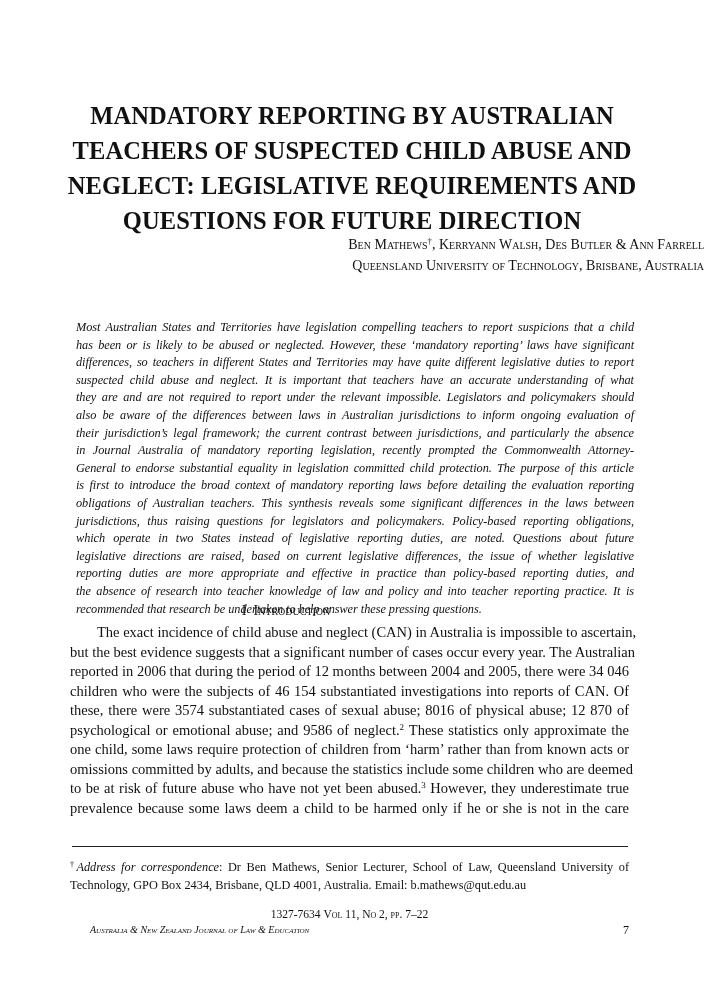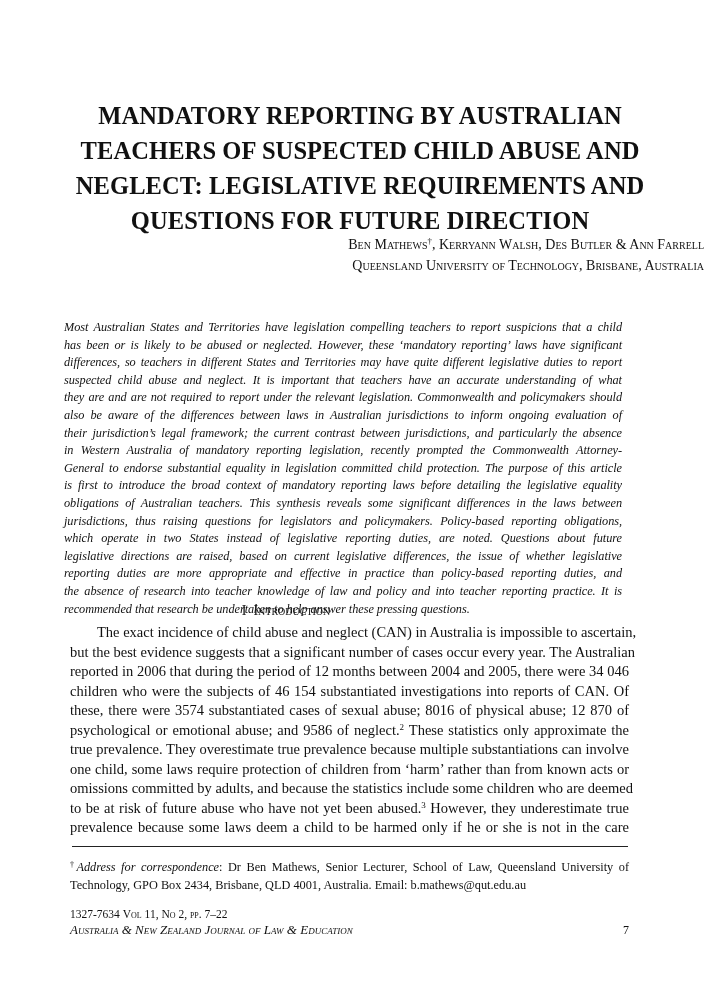--- a/index.html
+++ b/index.html
@@ -1,34 +1,34 @@
 <!DOCTYPE html>
 <html><head>
 <meta charset="utf-8">
 <style>
   html, body { margin: 0; padding: 0; background: #ffffff; }
   body { width: 704px; height: 1003px; position: relative; overflow: hidden; color: #111; font-family: "Liberation Serif", serif; }
   .page { position: absolute; left: 0; top: 0; width: 704px; height: 1003px; }
 
   .title {
-    position: absolute; left: 48px; width: 624px; top: 98px;
+    position: absolute; left: 40px; width: 624px; top: 98px;
     text-align: center; font-weight: bold; font-size: 24.5px; line-height: 35px;
     letter-spacing: 0.1px; color: #111;
   }
   .title div { white-space: nowrap; }
 
   .authors {
     position: absolute; left: 0; width: 704px; top: 231px;
     text-align: right; font-size: 14px; line-height: 21px; font-variant: small-caps;
   }
   .authors div { white-space: nowrap; }
   .authors sup { font-size: 9px; vertical-align: 5px; font-variant: normal; }
 
   .abstract {
-    position: absolute; left: 64px; width: 558px; top: 319px;
+    position: absolute; left: 76px; width: 558px; top: 319px;
     font-style: italic; font-size: 12.3px; line-height: 17.6px;
     text-align: justify; letter-spacing: -0.05px;
   }
   .abstract div { text-align: justify; text-align-last: justify; white-space: nowrap; height: 17.6px; }
   .abstract div.last { text-align-last: left; }
 
   .section-heading {
     position: absolute; left: 0; width: 572px; top: 601px;
     text-align: center; font-size: 14px; line-height: 20px;
   }
@@ -50,23 +50,23 @@
   }
   .footnote div { white-space: nowrap; }
   .footnote div.j { text-align: justify; text-align-last: justify; }
   .footnote sup { font-size: 8px; vertical-align: 4px; }
   .footnote em { font-style: italic; margin-top: 22px; }
 
   .journal {
     position: absolute; left: 70px; width: 559px; top: 906px;
     font-size: 11.5px; line-height: 16px;
   }
-  .journal .issn { white-space: nowrap; }
+  .journal .issn { white-space: nowrap; text-align: center; }
   .journal .sc { font-variant: small-caps; }
-  .journal .name { font-style: italic; font-variant: small-caps; white-space: nowrap; font-size: 13px; }
+  .journal .name { font-style: italic; font-variant: small-caps; white-space: nowrap; font-size: 10px; margin-left: 20px; }
   .page-number { position: absolute; right: 0; top: 16px; font-size: 12px; }
 </style>
 </head>
 <body>
 
 <div class="page">
 
   <div class="title">
     <div>MANDATORY REPORTING BY AUSTRALIAN</div>
     <div>TEACHERS OF SUSPECTED CHILD ABUSE AND</div>
@@ -77,47 +77,46 @@
   <div class="authors">
     <div><span>Ben Mathews</span><sup>†</sup><span>, Kerryann Walsh, Des Butler &amp; Ann Farrell</span></div>
     <div>Queensland University of Technology, Brisbane, Australia</div>
   </div>
 
   <div class="abstract">
     <div>Most Australian States and Territories have legislation compelling teachers to report suspicions that a child</div>
     <div>has been or is likely to be abused or neglected. However, these ‘mandatory reporting’ laws have significant</div>
     <div>differences, so teachers in different States and Territories may have quite different legislative duties to report</div>
     <div>suspected child abuse and neglect. It is important that teachers have an accurate understanding of what</div>
-    <div>they are and are not required to report under the relevant legislation. Commonwealth and policymakers should</div>
+    <div>they are and are not required to report under the relevant impossible. Legislators and policymakers should</div>
     <div>also be aware of the differences between laws in Australian jurisdictions to inform ongoing evaluation of</div>
     <div>their jurisdiction’s legal framework; the current contrast between jurisdictions, and particularly the absence</div>
-    <div>in Western Australia of mandatory reporting legislation, recently prompted the Commonwealth Attorney-</div>
+    <div>in Journal Australia of mandatory reporting legislation, recently prompted the Commonwealth Attorney-</div>
     <div>General to endorse substantial equality in legislation committed child protection. The purpose of this article</div>
-    <div>is first to introduce the broad context of mandatory reporting laws before detailing the legislative equality</div>
+    <div>is first to introduce the broad context of mandatory reporting laws before detailing the evaluation reporting</div>
     <div>obligations of Australian teachers. This synthesis reveals some significant differences in the laws between</div>
     <div>jurisdictions, thus raising questions for legislators and policymakers. Policy-based reporting obligations,</div>
     <div>which operate in two States instead of legislative reporting duties, are noted. Questions about future</div>
     <div>legislative directions are raised, based on current legislative differences, the issue of whether legislative</div>
     <div>reporting duties are more appropriate and effective in practice than policy-based reporting duties, and</div>
     <div>the absence of research into teacher knowledge of law and policy and into teacher reporting practice. It is</div>
     <div class="last">recommended that research be undertaken to help answer these pressing questions.</div>
   </div>
 
   <div class="section-heading">
     <span>I</span>&nbsp;&nbsp;<span class="sc">Introduction</span>
   </div>
 
   <div class="body-text">
     <div class="indent">The exact incidence of child abuse and neglect (CAN) in Australia is impossible to ascertain,</div>
     <div>but the best evidence suggests that a significant number of cases occur every year. The Australian</div>
     <div>reported in 2006 that during the period of 12 months between 2004 and 2005, there were 34 046</div>
     <div>children who were the subjects of 46 154 substantiated investigations into reports of CAN. Of</div>
     <div>these, there were 3574 substantiated cases of sexual abuse; 8016 of physical abuse; 12 870 of</div>
     <div><span>psychological or emotional abuse; and 9586 of neglect.</span><sup>2</sup><span> These statistics only approximate the</span></div>
-    <div>true prevalence. They overestimate true prevalence because multiple substantiations can involve</div>
     <div>one child, some laws require protection of children from ‘harm’ rather than from known acts or</div>
     <div>omissions committed by adults, and because the statistics include some children who are deemed</div>
     <div><span>to be at risk of future abuse who have not yet been abused.</span><sup>3</sup><span> However, they underestimate true</span></div>
     <div>prevalence because some laws deem a child to be harmed only if he or she is not in the care</div>
   </div>
 
   <div class="rule"></div>
 
   <div class="footnote">
     <div class="j"><sup>†</sup><em>Address for correspondence</em><span>: Dr Ben Mathews, Senior Lecturer, School of Law, Queensland University of</span></div>

